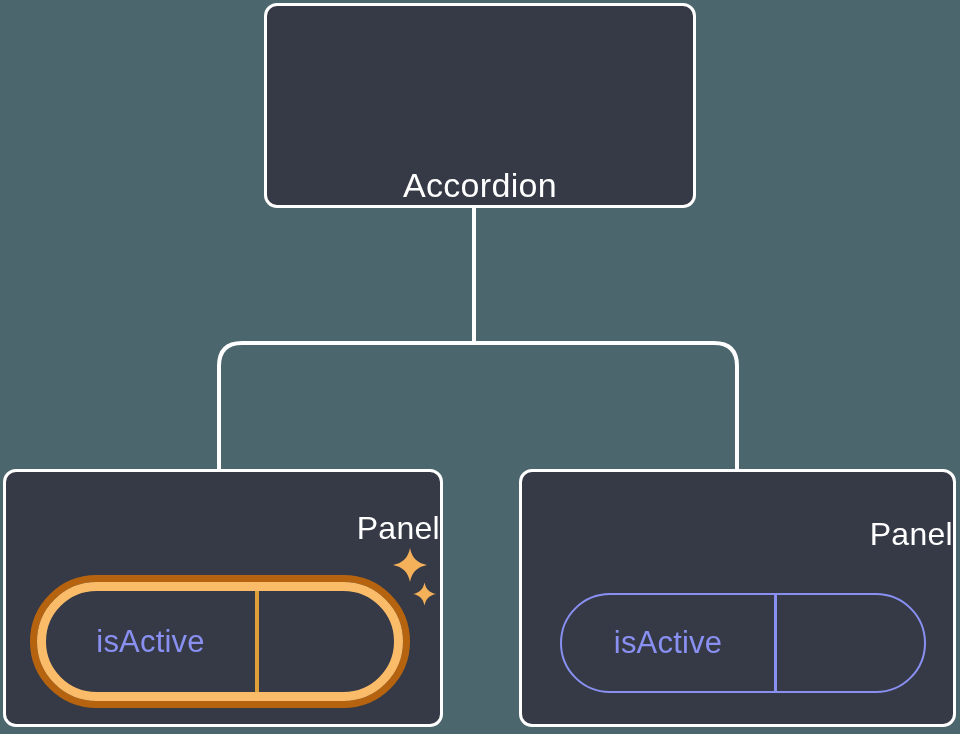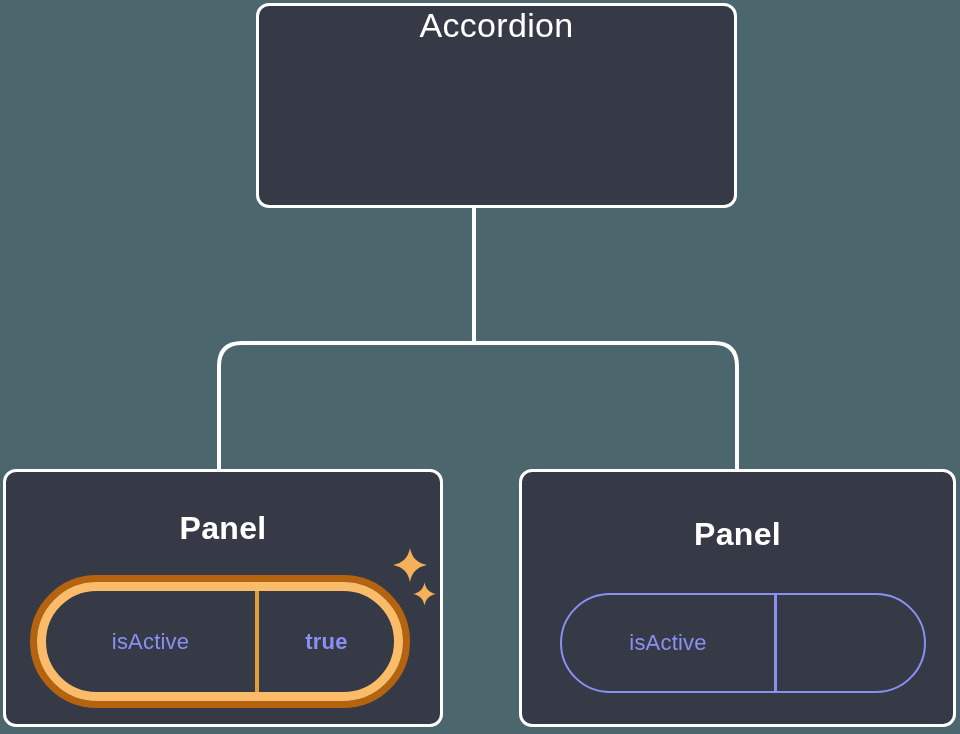--- a/index.html
+++ b/index.html
@@ -26,42 +26,42 @@
     stroke-width: 4;
   }
   .node {
     position: absolute;
     box-sizing: border-box;
     background: var(--color-node_fill, #353A46);
     border: 3px solid var(--color-node_border, #FFFFFF);
     border-radius: 13px;
   }
   .node-root {
-    left: 256px; top: 3px;
-    width: 481px; height: 205px;
+    left: 264px; top: 3px;
+    width: 432px; height: 205px;
     display: flex;
-    align-items: flex-start;
+    align-items: flex-end;
     justify-content: center;
   }
   .root-label {
     color: var(--color-title_text, #FFFFFF);
     font-size: 34px;
     font-weight: 500;
     letter-spacing: 0.3px;
   }
   .node-panel-left  { left: 3px;   top: 469px; width: 440px; height: 258px; }
   .node-panel-right { left: 519px; top: 469px; width: 437px; height: 258px; }
   .panel-title {
     position: absolute;
     left: 0;
     width: 100%;
-    text-align: center;
+    text-align: right;
     color: var(--color-title_text, #FFFFFF);
     font-size: 32px;
-    font-weight: 700;
+    font-weight: 400;
     letter-spacing: 0.3px;
   }
   .node-panel-left  .panel-title { top: 38px; }
   .node-panel-right .panel-title { top: 44px; }
 
   
   .pill-active {
     position: absolute;
     left: 24px; top: 103px;
     width: 380px; height: 133px;
@@ -102,21 +102,21 @@
     width: 2.5px;
     background: var(--color-pill_border_inactive, #8990F2);
   }
   .pill-inactive .cell-value { flex: 1; }
 
   .cell {
     display: flex;
     align-items: center;
     justify-content: center;
     color: var(--color-state_text, #8990F2);
-    font-size: 22px;
+    font-size: 31px;
     letter-spacing: 0.2px;
     text-align: center;
   }
   .cell-value.bold { font-weight: 700; }
 
   .sparkles {
     position: absolute;
     left: 383px; top: 72px;
     width: 64px; height: 74px;
     overflow: visible;
@@ -138,21 +138,20 @@
     <span class="root-label">Accordion</span>
   </div>
 
   <div class="node node-panel-left">
     <span class="panel-title">Panel</span>
 
     <div class="pill-active">
       <div class="pill-active-inner">
         <span class="cell cell-key">isActive</span>
         <span class="pill-divider"></span>
-        <span class="cell cell-value bold">true</span>
       </div>
     </div>
 
     <svg class="sparkles" viewBox="0 0 64 74" xmlns="http://www.w3.org/2000/svg">
       <g transform="translate(4,4) scale(1.0625)">
         <path d="M16 0C17.8 9.2 22.8 14.2 32 16C22.8 17.8 17.8 22.8 16 32C14.2 22.8 9.2 17.8 0 16C9.2 14.2 14.2 9.2 16 0Z"></path>
       </g>
       <g transform="translate(24,38.5) scale(0.72)">
         <path d="M16 0C17.8 9.2 22.8 14.2 32 16C22.8 17.8 17.8 22.8 16 32C14.2 22.8 9.2 17.8 0 16C9.2 14.2 14.2 9.2 16 0Z"></path>
       </g>

